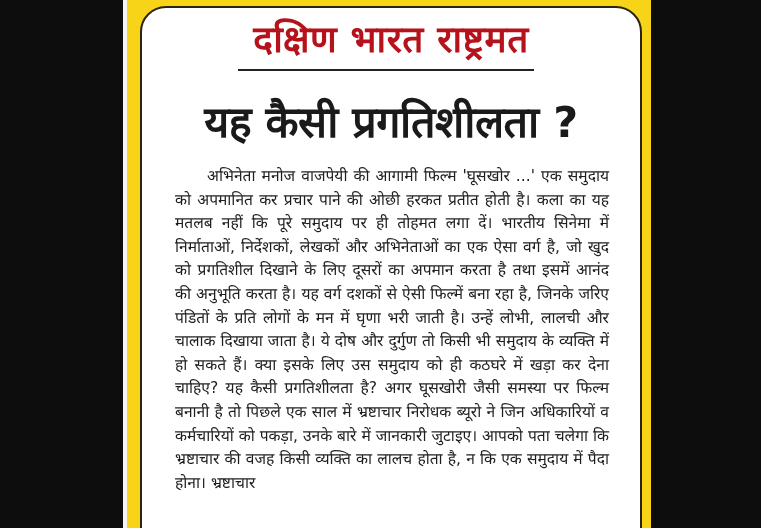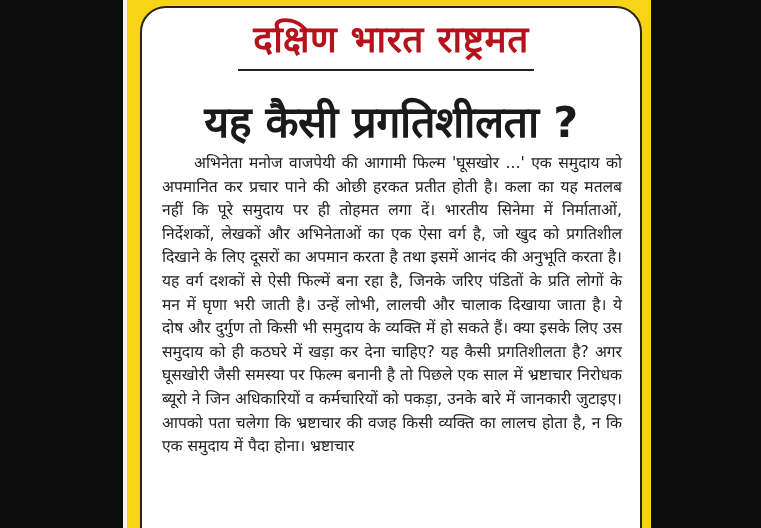--- a/index.html
+++ b/index.html
@@ -48,21 +48,21 @@
     margin-top: 14px;
   }
   .body-text {
     position: absolute; left: 16px; right: 14px; top: 140px;
     color: #1e1e1e;
     font-family: "DejaVu Sans", sans-serif;
     font-size: 15.6px;
     line-height: 23.6px;
     text-align: justify;
     text-indent: 32px;
-    margin: 4px;
+    margin: 17px;
     font-weight: 500;
   }
 </style>
 </head>
 <body>
 
 <div class="white-strip"></div>
 <div class="yellow-frame"></div>
 
 <div class="card">

